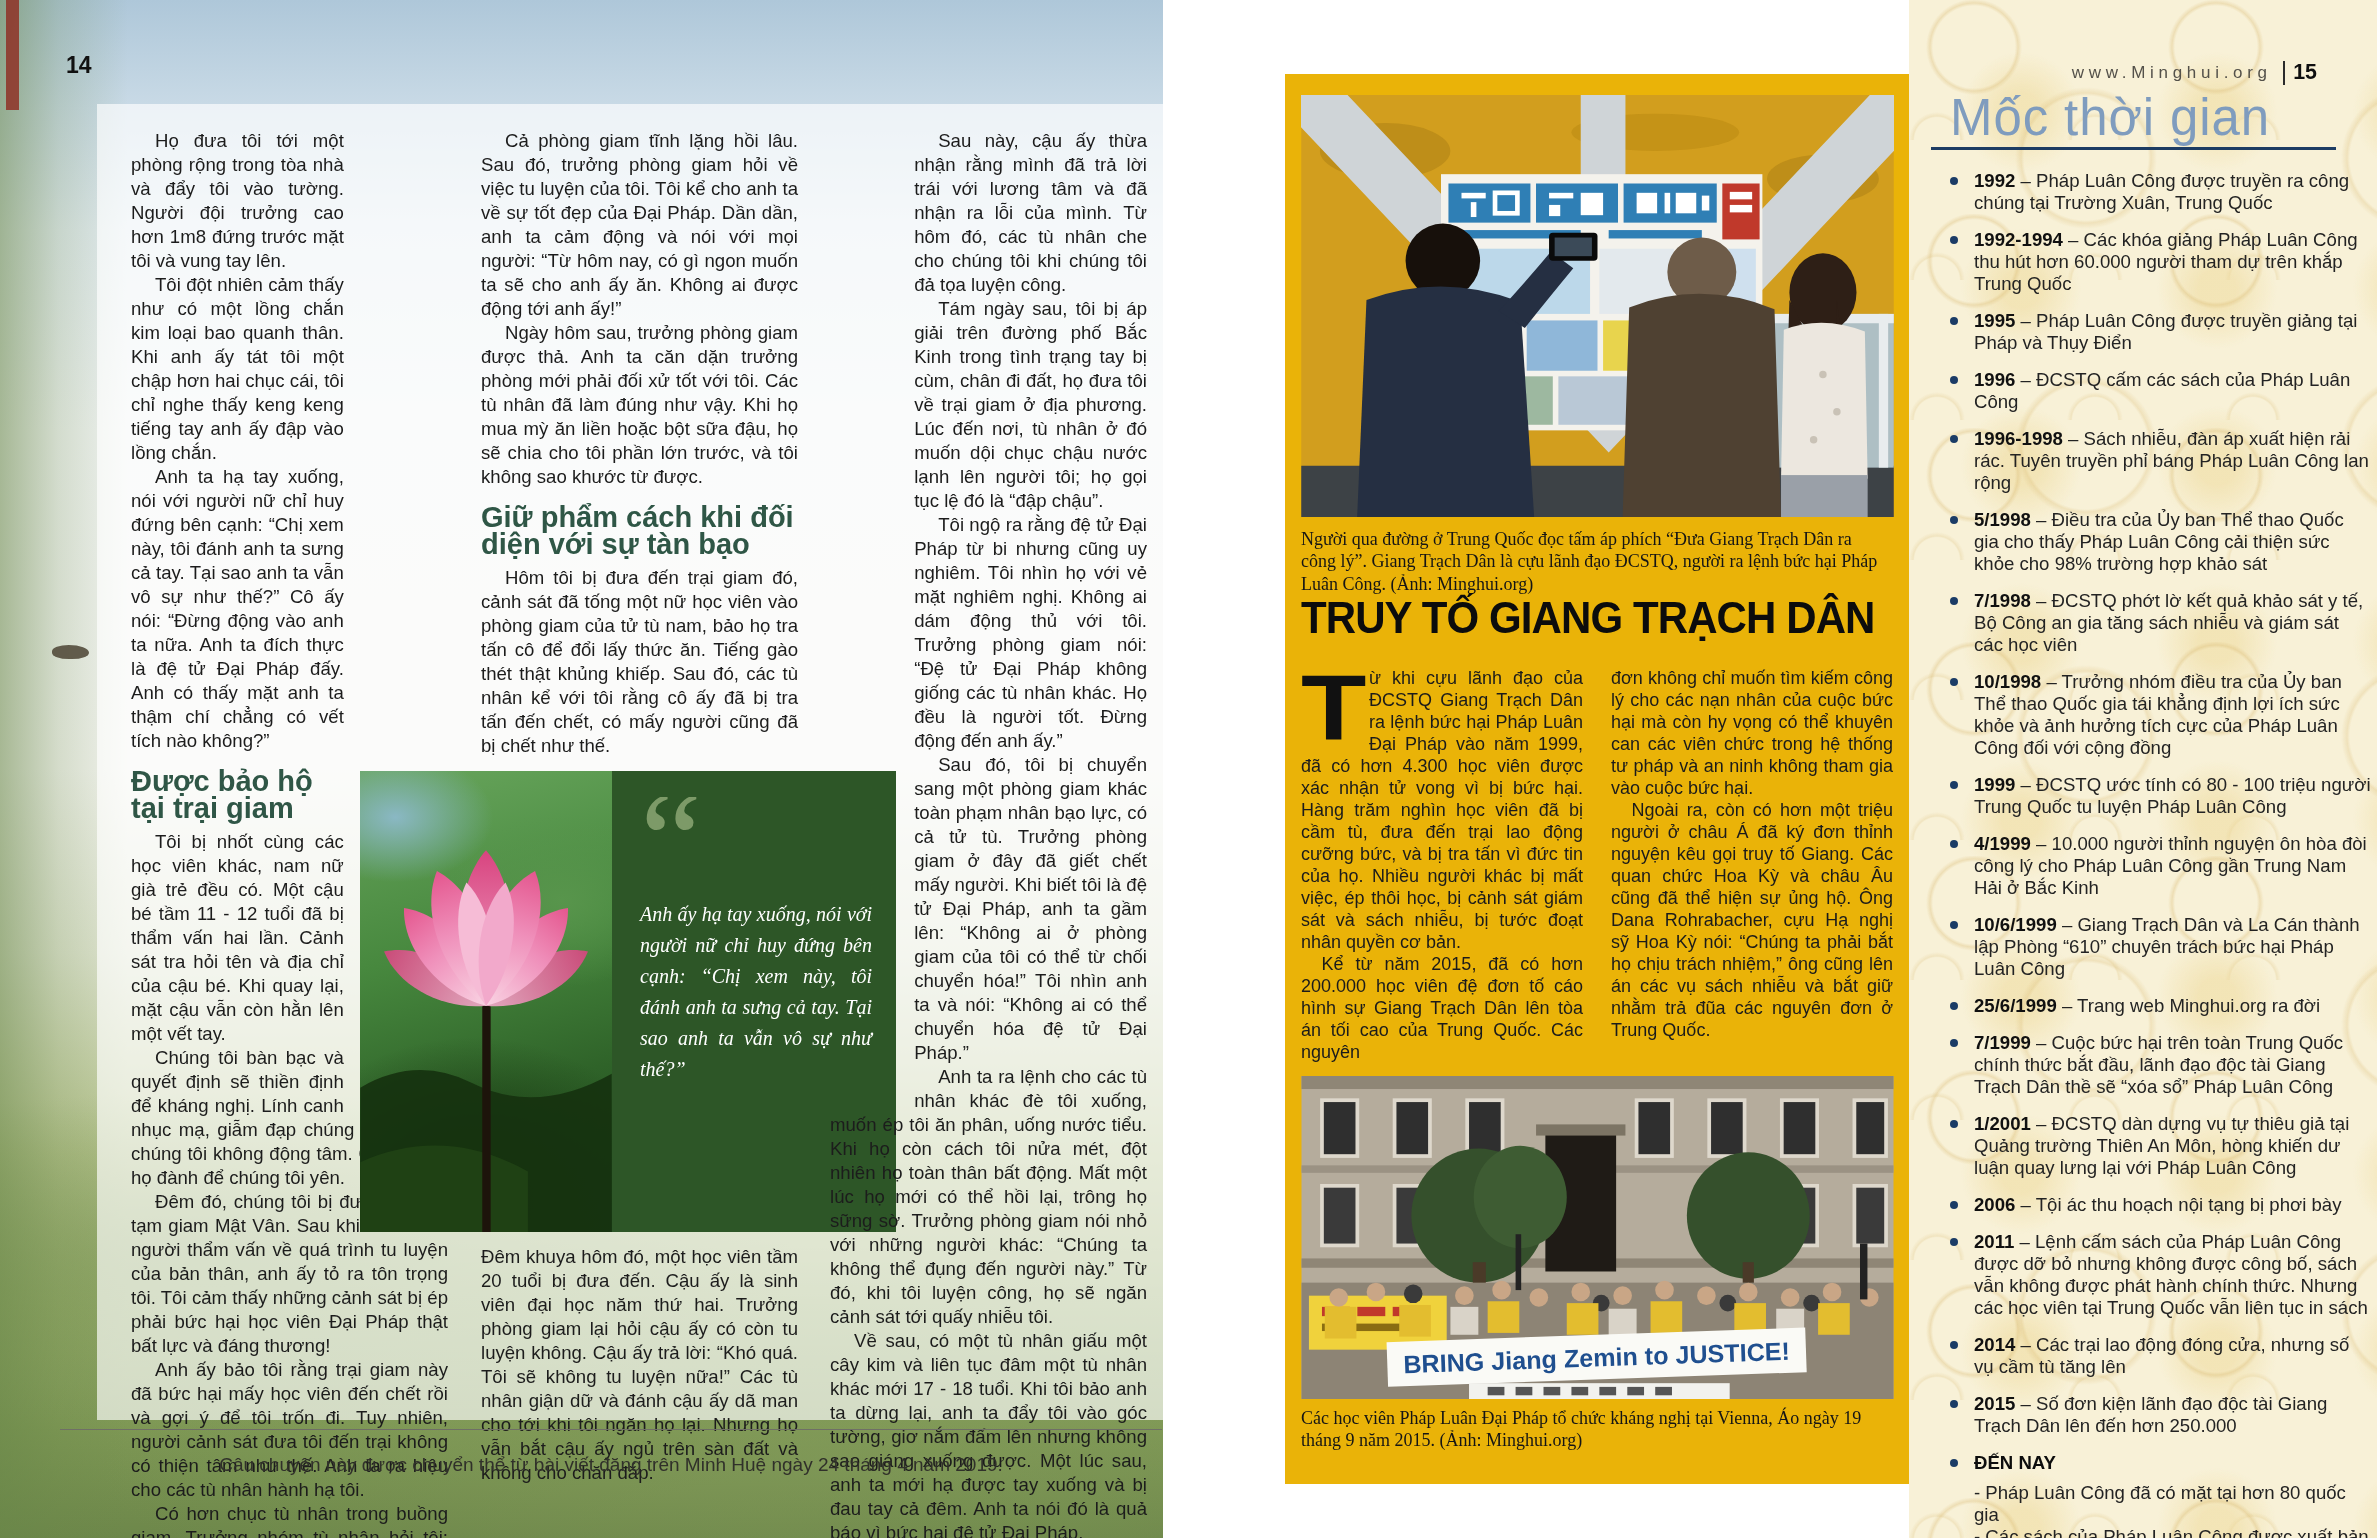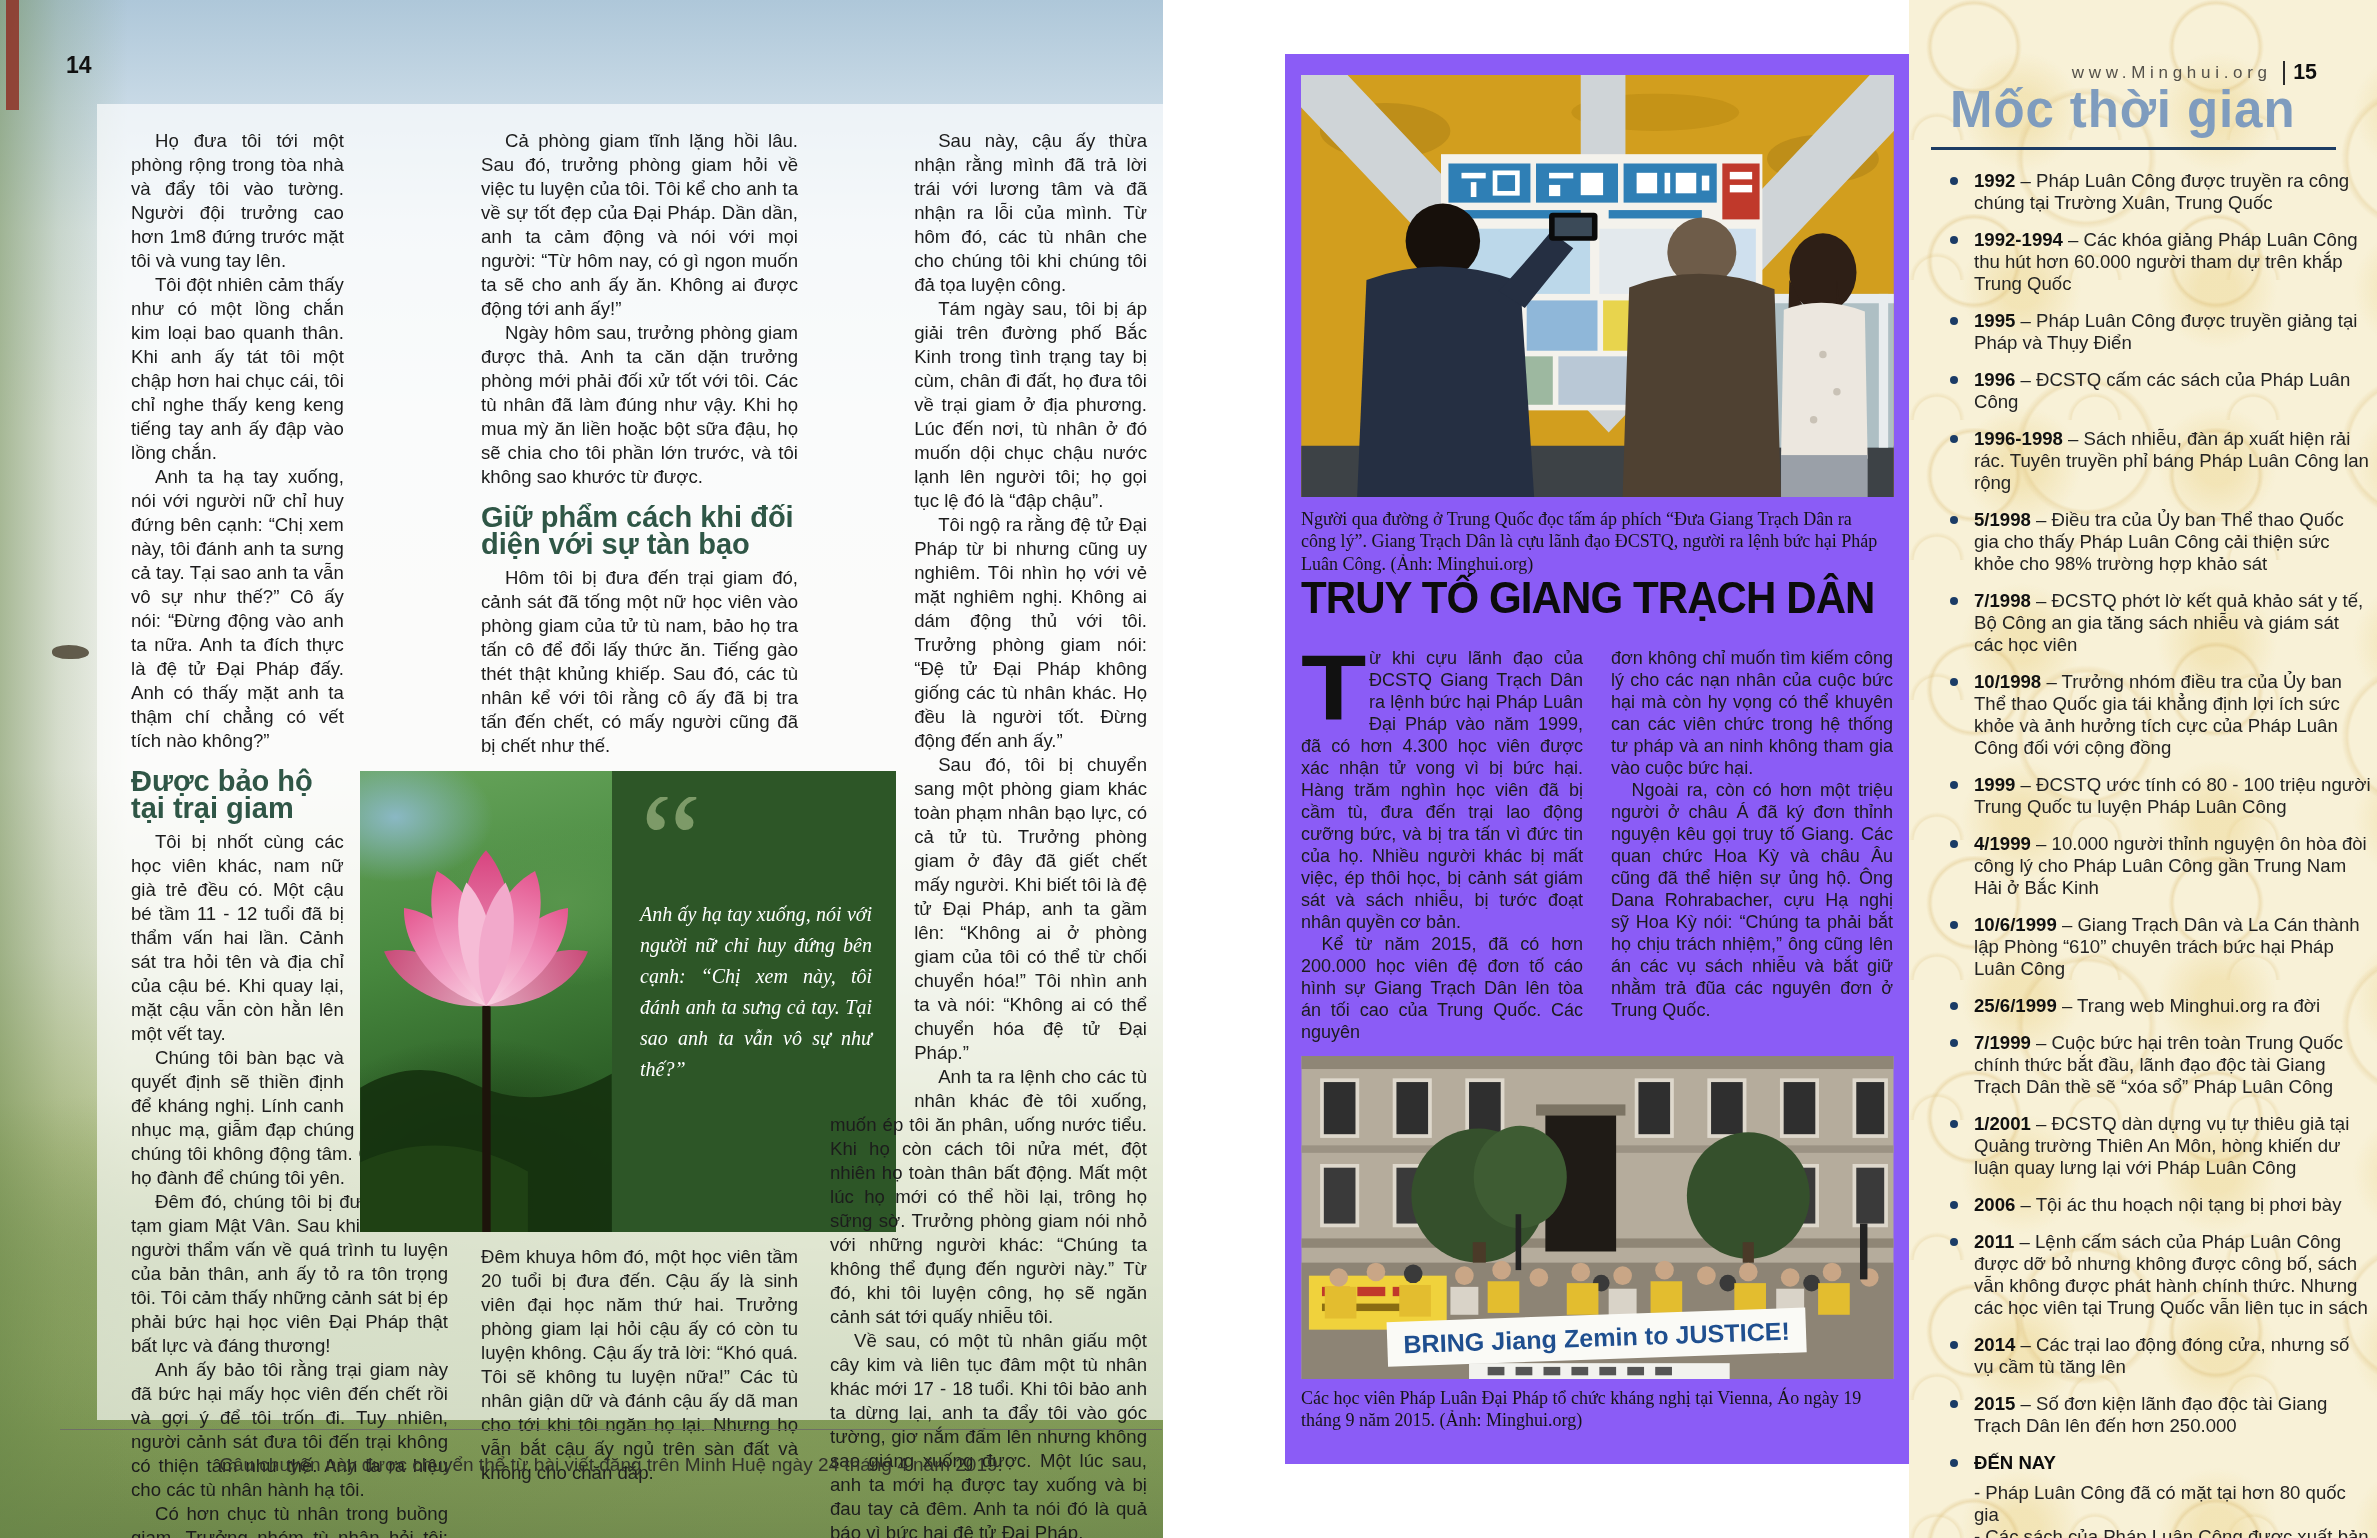--- a/index.html
+++ b/index.html
@@ -49,21 +49,21 @@
   .quote-panel { position:relative; width:284px; height:461px; background:#2d5627; padding:26px 24px 0 28px; }
   .quote-glyph { font-family:"Liberation Serif", serif; font-size:140px; line-height:.62;
                  color:#7d9a68; height:89px; overflow:hidden; }
   .quote-text { font-family:"Liberation Serif", serif; font-style:italic; font-size:20px;
                 line-height:31px; color:#ffffff; margin-top:13px; }
   .rule-footer { position:absolute; left:60px; top:1429px; width:1102px; height:0.9px; background:#6f6f66; }
   .footer-note { position:absolute; left:60px; top:1454px; width:1102px; text-align:center;
                  font-size:19px; color:#30302a; }
 
   
-  .panel-mid { position:absolute; left:1285px; top:54px; width:625px; height:1410px; background:#8b5cf6; }
+  .panel-mid { position:absolute; left:1285px; top:74px; width:625px; height:1410px; background:#eab308; }
   .photo-1 { position:absolute; left:16px; top:20.5px; width:593px; height:422px; overflow:hidden; }
   .photo-2 { position:absolute; left:16px; top:1002px; width:593px; height:323px; overflow:hidden; }
   .caption { position:absolute; left:16px; width:582px; font-family:"Liberation Serif", serif;
              font-size:18px; line-height:22.4px; color:#151515; }
   .caption-1 { top:454px; }
   .caption-2 { top:1333px; }
   .art-title { position:absolute; left:16px; top:522px; width:593px; font-size:42px; line-height:1;
                font-weight:bold; letter-spacing:-0.9px; color:#0c0c0c; transform:scaleY(1.06); transform-origin:left top; }
   .art-cols { position:absolute; left:16px; top:593px; width:593px; height:405px; display:flex; gap:28px; overflow:hidden; }
   .art-col { width:282px; font-size:18px; line-height:22px; color:#1b1b1b; text-align:justify; }
@@ -78,21 +78,21 @@
       radial-gradient(circle at 65px 47px,  rgba(215,182,108,0) 41px, rgba(215,182,108,.32) 44px, rgba(215,182,108,0) 48px),
       radial-gradient(circle at 177px 158px, rgba(215,182,108,0) 62px, rgba(215,182,108,.26) 65px, rgba(215,182,108,0) 71px),
       radial-gradient(circle at 112px 112px, rgba(238,218,156,.55) 18.6px, rgba(238,218,156,0) 60px),
       radial-gradient(circle at 28px 140px, rgba(215,182,108,0) 22.4px, rgba(215,182,108,.22) 24px, rgba(215,182,108,0) 28px);
     background-size:242px 214px, 326px 289px, 196px 177px, 158px 140px;
   }
   .tl-header { position:absolute; right:60px; top:60px; display:flex; align-items:center; }
   .tl-site { font-size:17px; letter-spacing:4.7px; color:#54514a; }
   .tl-divider { width:1.9px; height:24px; background:#2b2b2b; margin:0 8.4px 0 11.2px; }
   .tl-pageno { font-size:21.4px; font-weight:bold; color:#0f0f0f; }
-  .tl-title { position:absolute; left:41px; top:80px; font-size:51px; color:#7f9cbe; letter-spacing:0.9px;font-weight:bold; }
+  .tl-title { position:absolute; left:41px; top:88px; font-size:51px; color:#7f9cbe; letter-spacing:0.9px; }
   .tl-rule { position:absolute; left:22.4px; top:147px; width:405px; height:2.8px; background:#1d3c63; }
   .tl-list { position:absolute; left:65px; top:170px; width:397px; }
   .tl-entry { position:relative; font-size:18.6px; line-height:22px; color:#232323; margin-bottom:15px; }
   .tl-bullet { position:absolute; left:-24px; top:6.5px; width:8.4px; height:8.4px; border-radius:50%; background:#1b3c66; }
   .tl-date { font-weight:bold; color:#101010; }
   .tl-now { position:relative; font-size:18.6px; line-height:22px; color:#232323; }
   .tl-now-heading { font-weight:bold; color:#0d0d0d; margin-bottom:8px; }
   svg { display:block; }
 </style>
 </head>

